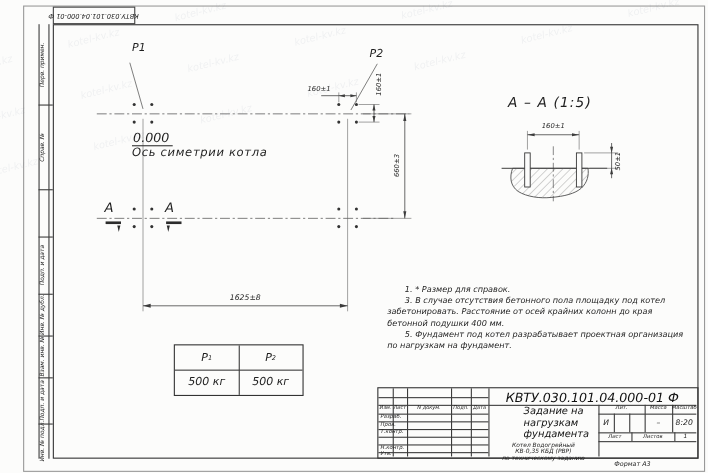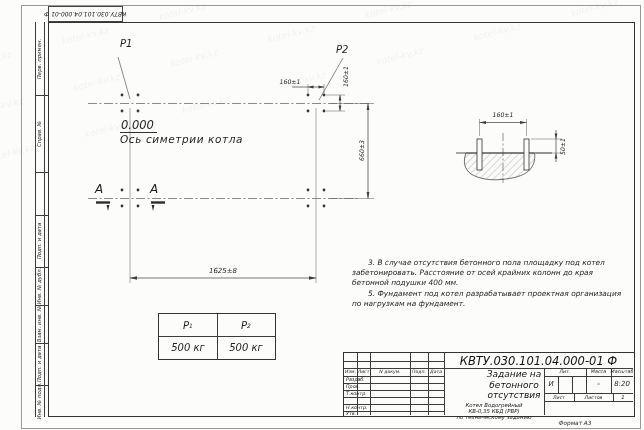--- a/index.html
+++ b/index.html
@@ -165,39 +165,41 @@
     <span class="lab nowrap" style="font-size:11.5px;border-bottom:1px solid #333;padding:0 3px 0 1px;">0.000</span>
   </div>
   <div class="abs lab nowrap" style="left:120px;top:133px;font-size:10.5px;letter-spacing:0.6px;">Ось симетрии котла</div>
   <div class="cell lab" style="left:188px;top:266.5px;width:70px;height:9px;font-size:7px;">1625±8</div>
   <div class="cell lab" style="left:268px;top:77px;width:44px;height:8px;font-size:6.2px;">160±1</div>
   <div class="cell lab rot90" style="left:328px;top:72px;width:34px;height:9px;font-size:6.2px;">160±1</div>
   <div class="cell lab rot90" style="left:341px;top:146px;width:40px;height:9px;font-size:6.2px;">660±3</div>
   <div class="cell lab" style="left:92px;top:182px;width:14px;height:14px;font-size:12px;">А</div>
   <div class="cell lab" style="left:147px;top:182px;width:14px;height:14px;font-size:12px;">А</div>
 
+  <div class="cell lab" style="left:445px;top:84px;width:110px;height:16px;font-size:12.5px;letter-spacing:1px;">А – А (1:5)</div>
   <div class="cell lab" style="left:478px;top:110px;width:50px;height:8px;font-size:6.2px;">160±1</div>
   <div class="cell lab rot90" style="left:544px;top:142px;width:36px;height:9px;font-size:6.2px;">50±1</div>
 
   <div class="abs" style="left:158px;top:313px;width:118px;height:47px;border:1px solid #333;box-sizing:border-box;">
     <div class="ln" style="left:58px;top:0;width:0.8px;height:45px;"></div>
     <div class="ln" style="left:0;top:22px;width:116px;height:0.8px;"></div>
     <div class="cell lab" style="left:0;top:0;width:58px;height:22px;font-size:10px;">
       <span>P</span>
         <sub style="font-size:6px;">1</sub>
     </div>
     <div class="cell lab" style="left:58px;top:0;width:58px;height:22px;font-size:10px;">
       <span>P</span>
         <sub style="font-size:6px;">2</sub>
     </div>
     <div class="cell lab" style="left:0;top:22px;width:58px;height:23px;font-size:10px;">500 кг</div>
     <div class="cell lab" style="left:58px;top:22px;width:58px;height:23px;font-size:10px;">500 кг</div>
   </div>
 
   <div class="abs" style="left:352px;top:258px;width:278px;">
+    <p class="note">1. * Размер для справок.</p>
     <p class="note">3. В случае отсутствия бетонного пола площадку под котел забетонировать. Расстояние от осей крайних колонн до края бетонной подушки 400 мм.</p>
     <p class="note">5. Фундамент под котел разрабатывает проектная организация по нагрузкам на фундамент.</p>
   </div>
 
   <div class="abs" style="left:343px;top:352px;width:292px;height:65px;border:1.4px solid #333;box-sizing:border-box;font-style:italic;">
 
     <div class="ln" style="left:100px;top:0;width:1.2px;height:62.2px;"></div>
     <div class="ln" style="left:200px;top:15px;width:1.2px;height:47.2px;"></div>
 
     <div class="ln" style="left:100px;top:15px;width:189.2px;height:1.2px;"></div>
@@ -219,24 +221,24 @@
     <div class="cell" style="left:13px;top:15px;width:13px;height:7.5px;font-size:4.6px;">Лист</div>
     <div class="cell" style="left:26px;top:15px;width:40px;height:7.5px;font-size:4.6px;">N докум.</div>
     <div class="cell" style="left:66px;top:15px;width:18px;height:7.5px;font-size:4.6px;">Подп.</div>
     <div class="cell" style="left:84px;top:15px;width:16px;height:7.5px;font-size:4.6px;">Дата</div>
     <div class="abs" style="left:2px;top:23.7px;font-size:4.8px;">Разраб.</div>
     <div class="abs" style="left:2px;top:30.7px;font-size:4.8px;">Пров.</div>
     <div class="abs" style="left:2px;top:37.7px;font-size:4.8px;">Т.контр.</div>
     <div class="abs" style="left:2px;top:51.7px;font-size:4.8px;">Н.контр.</div>
     <div class="abs" style="left:2px;top:58.2px;font-size:4.8px;">Утв.</div>
 
-    <div class="abs" style="left:100px;top:16px;width:100px;text-align:center;font-size:9px;line-height:10.5px;color:#111;padding-left:20px;">
+    <div class="abs" style="left:112px;top:16px;width:100px;font-size:9px;line-height:10.5px;color:#111;padding-left:20px;">
       <div>Задание на</div>
-      <div>бетонного</div>
-      <div>отсутствия</div>
+      <div>нагрузкам</div>
+      <div>фундамента</div>
     </div>
     <div class="abs" style="left:100px;top:48.5px;width:100px;text-align:center;font-size:5.4px;line-height:6.2px;color:#222;">
       <div>Котел Водогрейный</div>
       <div>КВ-0,35 КБД (РВР)</div>
       <div>по техническому заданию</div>
     </div>
 
     <div class="ln" style="left:200px;top:22.5px;width:89.2px;height:0.7px;"></div>
     <div class="ln" style="left:200px;top:40px;width:89.2px;height:0.7px;"></div>
     <div class="ln" style="left:200px;top:48px;width:89.2px;height:0.7px;"></div>

